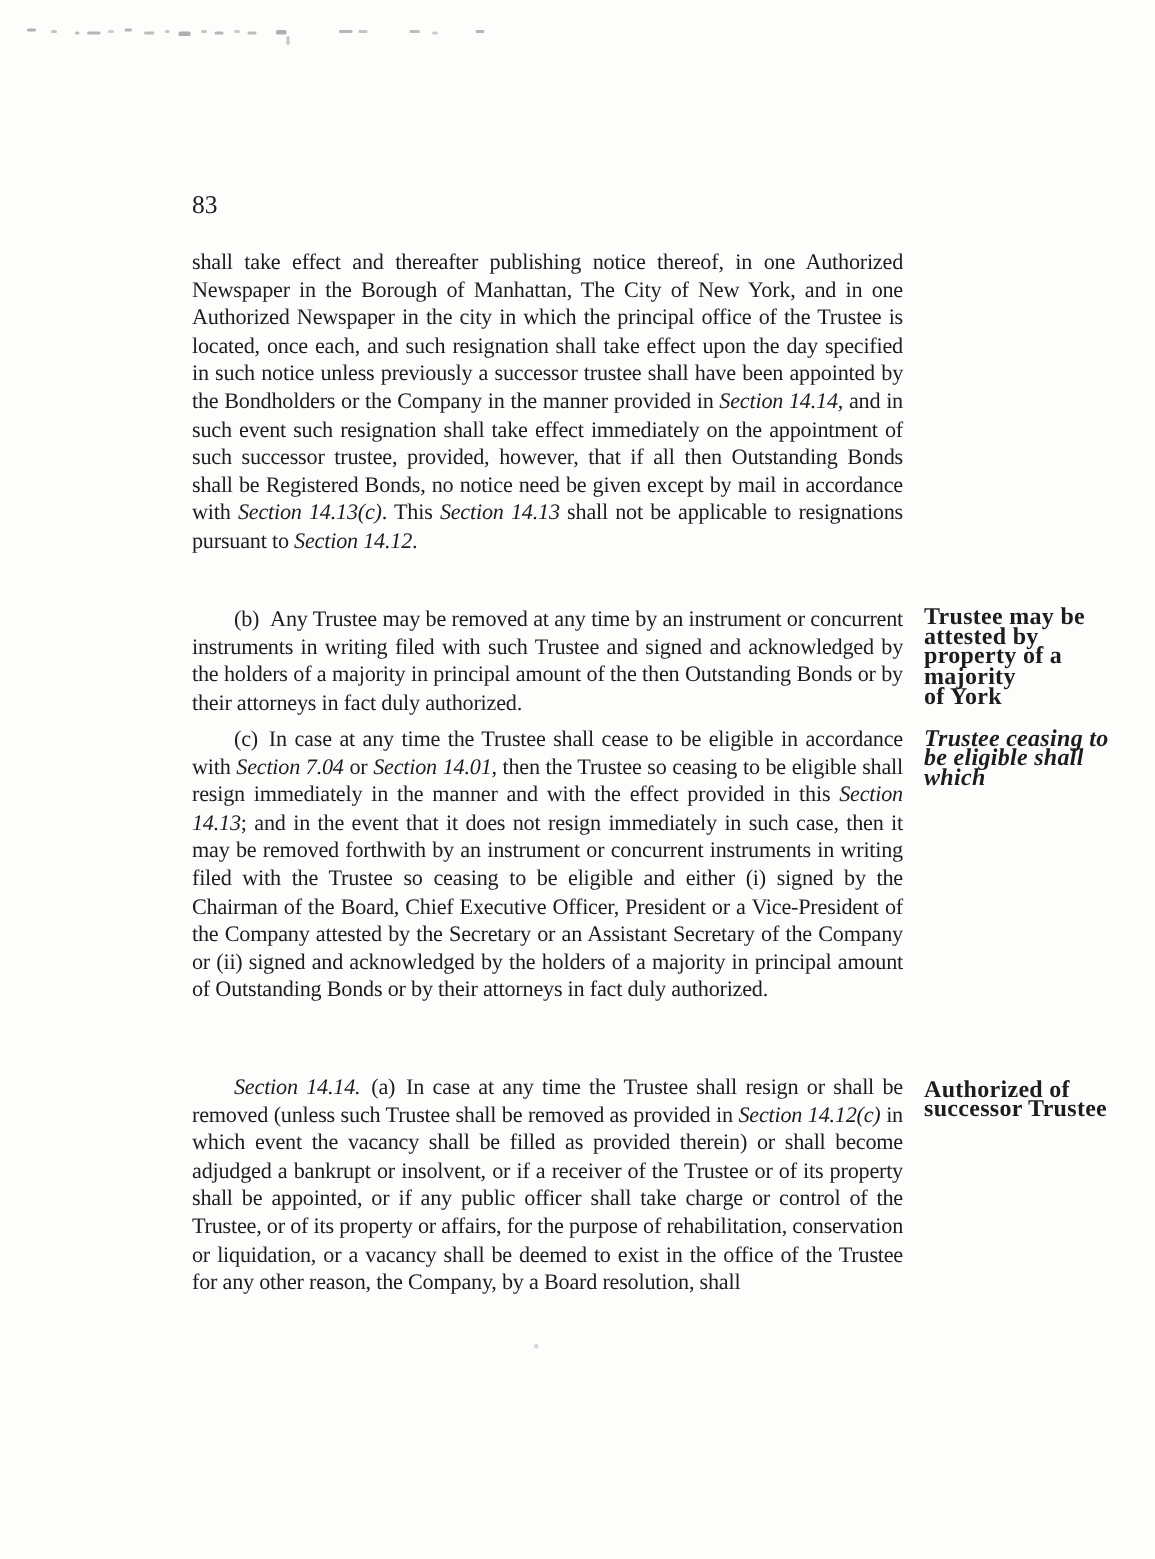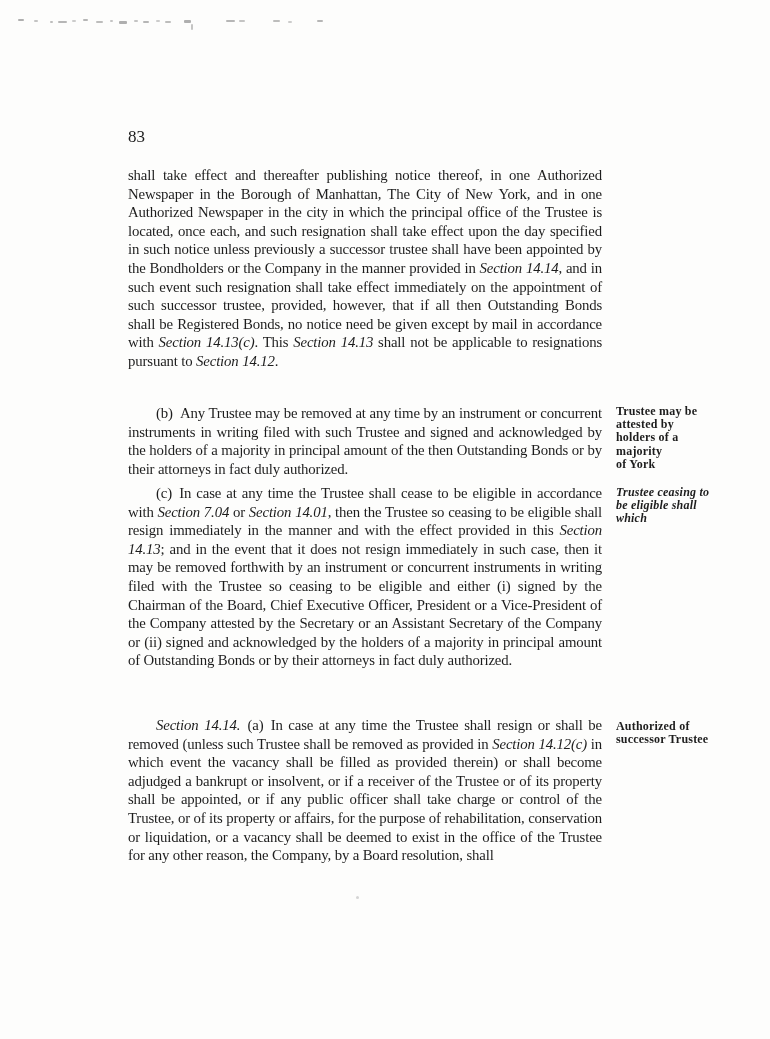--- a/index.html
+++ b/index.html
@@ -47,21 +47,21 @@
     position:absolute; left:128px; width:474px; margin:0;
     font-size:14.8px; line-height:18.6px; letter-spacing:-0.15px;
     text-align:justify;
   }
   .para em { }
   .para.indent { text-indent:28px; }
   .p1{top:166px} .p2{top:404px} .p3{top:484px} .p4{top:716px}
 
   .note {
     position:absolute; left:616px; width:140px;
-    font-size:12px; font-weight:bold; line-height:13.2px;
+    font-size:16px; font-weight:bold; line-height:13.2px;
     letter-spacing:.2px;
   }
   .note.it { font-style:italic; }
   .n1{top:405px} .n2{top:486px} .n3{top:720px}
 </style>
 </head>
 <body>
 
 <div class="paper">
   <div class="noise">
@@ -92,21 +92,21 @@
   <div id="body-col">
       <p class="para p1"><span>shall take effect and thereafter publishing notice thereof, in one Authorized Newspaper in the Borough of Manhattan, The City of New York, and in one Authorized Newspaper in the city in which the principal office of the Trustee is located, once each, and such resignation shall take effect upon the day specified in such notice unless previously a successor trustee shall have been appointed by the Bondholders or the Company in the manner provided in </span><em>Section 14.14</em><span>, and in such event such resignation shall take effect immediately on the appointment of such successor trustee, provided, however, that if all then Outstanding Bonds shall be Registered Bonds, no notice need be given except by mail in accordance with </span><em>Section 14.13(c)</em><span>. This </span><em>Section 14.13</em><span> shall not be applicable to resignations pursuant to </span><em>Section 14.12</em><span>.</span></p>
       <p class="para p2 indent"><span>(b) Any Trustee may be removed at any time by an instrument or concurrent instruments in writing filed with such Trustee and signed and acknowledged by the holders of a majority in principal amount of the then Outstanding Bonds or by their attorneys in fact duly authorized.</span></p>
       <p class="para p3 indent"><span>(c) In case at any time the Trustee shall cease to be eligible in accordance with </span><em>Section 7.04</em><span> or </span><em>Section 14.01</em><span>, then the Trustee so ceasing to be eligible shall resign immediately in the manner and with the effect provided in this </span><em>Section 14.13</em><span>; and in the event that it does not resign immediately in such case, then it may be removed forthwith by an instrument or concurrent instruments in writing filed with the Trustee so ceasing to be eligible and either (i) signed by the Chairman of the Board, Chief Executive Officer, President or a Vice-President of the Company attested by the Secretary or an Assistant Secretary of the Company or (ii) signed and acknowledged by the holders of a majority in principal amount of Outstanding Bonds or by their attorneys in fact duly authorized.</span></p>
       <p class="para p4 indent"><em>Section 14.14.</em><span> (a) In case at any time the Trustee shall resign or shall be removed (unless such Trustee shall be removed as provided in </span><em>Section 14.12(c)</em><span> in which event the vacancy shall be filled as provided therein) or shall become adjudged a bankrupt or insolvent, or if a receiver of the Trustee or of its property shall be appointed, or if any public officer shall take charge or control of the Trustee, or of its property or affairs, for the purpose of rehabilitation, conservation or liquidation, or a vacancy shall be deemed to exist in the office of the Trustee for any other reason, the Company, by a Board resolution, shall</span></p>
     </div>
   <div id="notes-col">
       <div class="note n1">
         <div>Trustee may be</div>
         <div>attested by</div>
-        <div>holders of a</div>
+        <div>property of a</div>
         <div>majority</div>
         <div>of York</div>
       </div>
       <div class="note n2 it">
         <div>Trustee ceasing to</div>
         <div>be eligible shall</div>
         <div>which</div>
       </div>
       <div class="note n3">
         <div>Authorized of</div>

